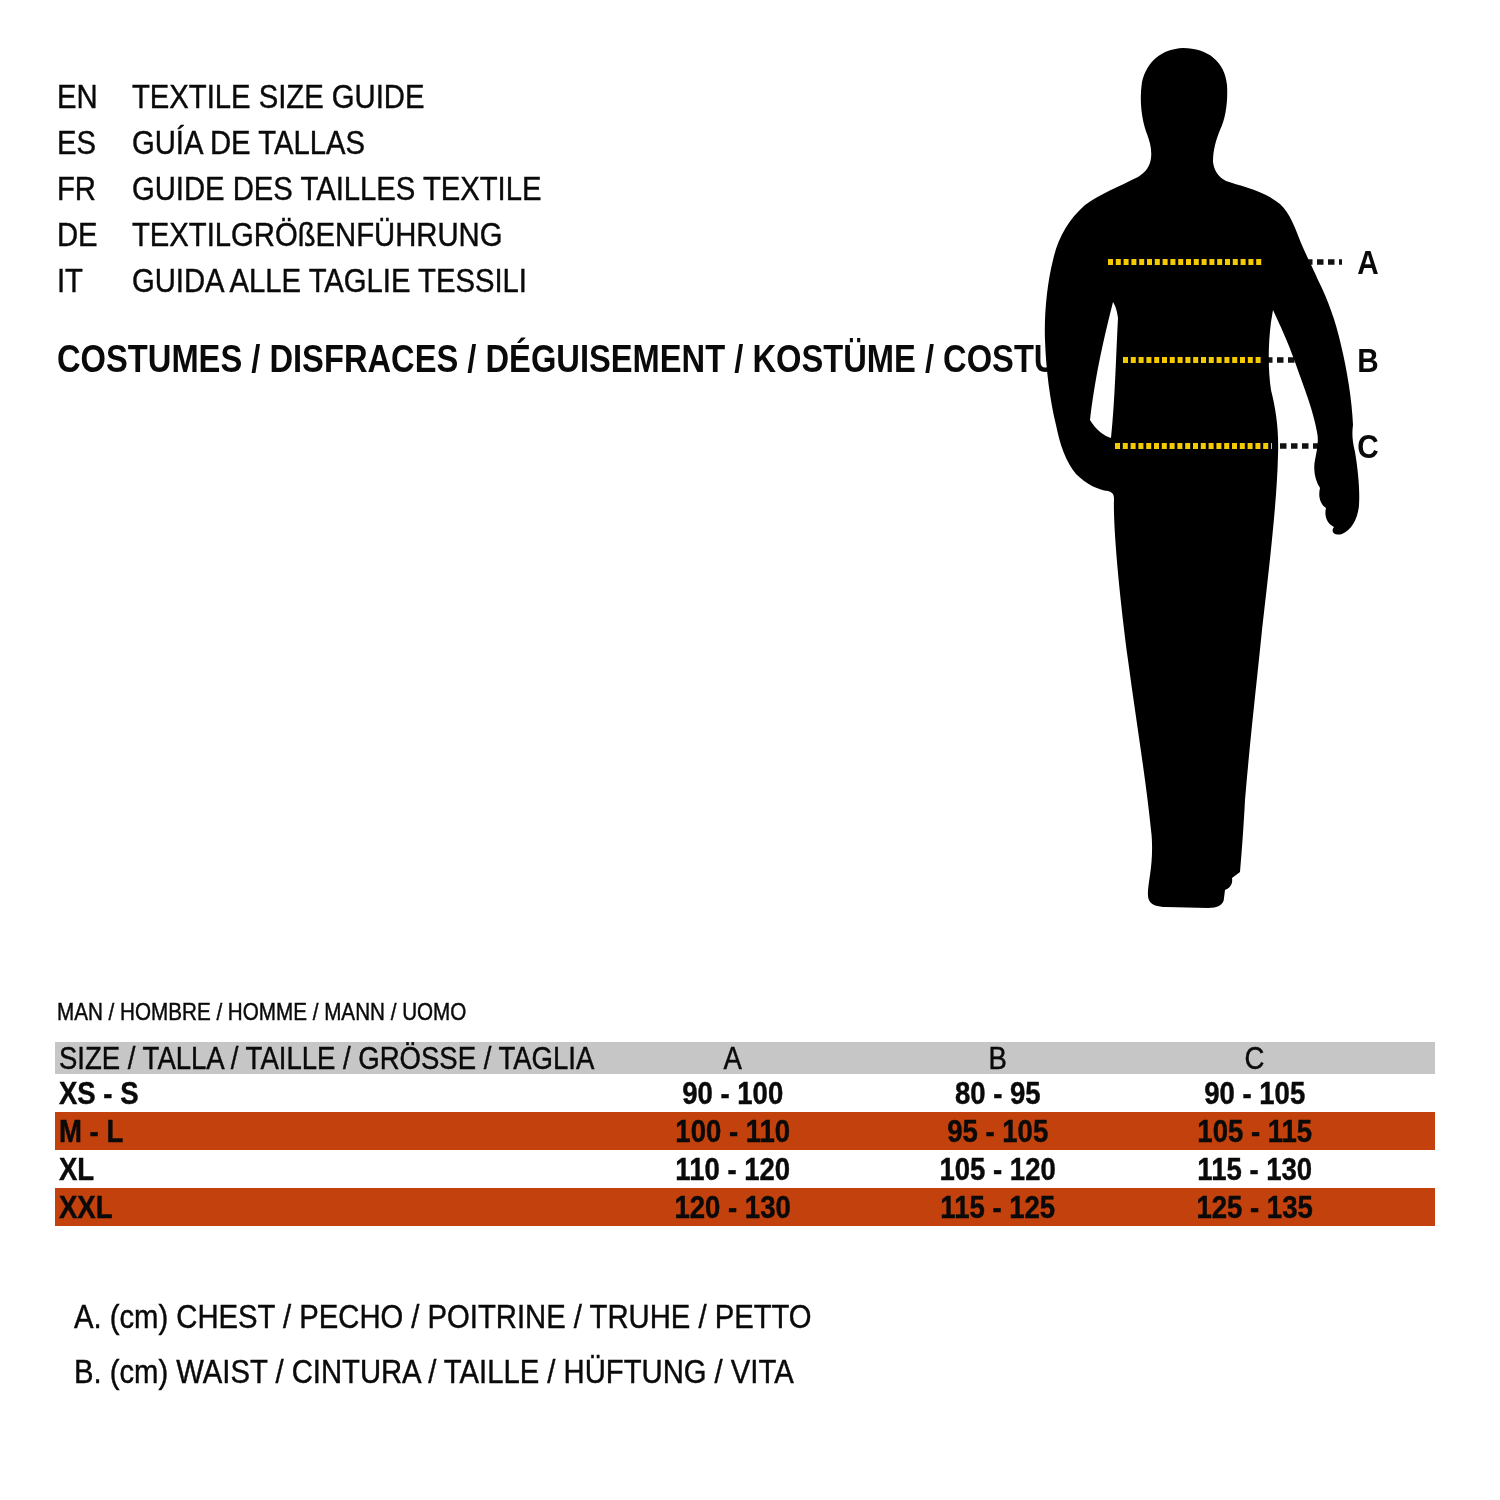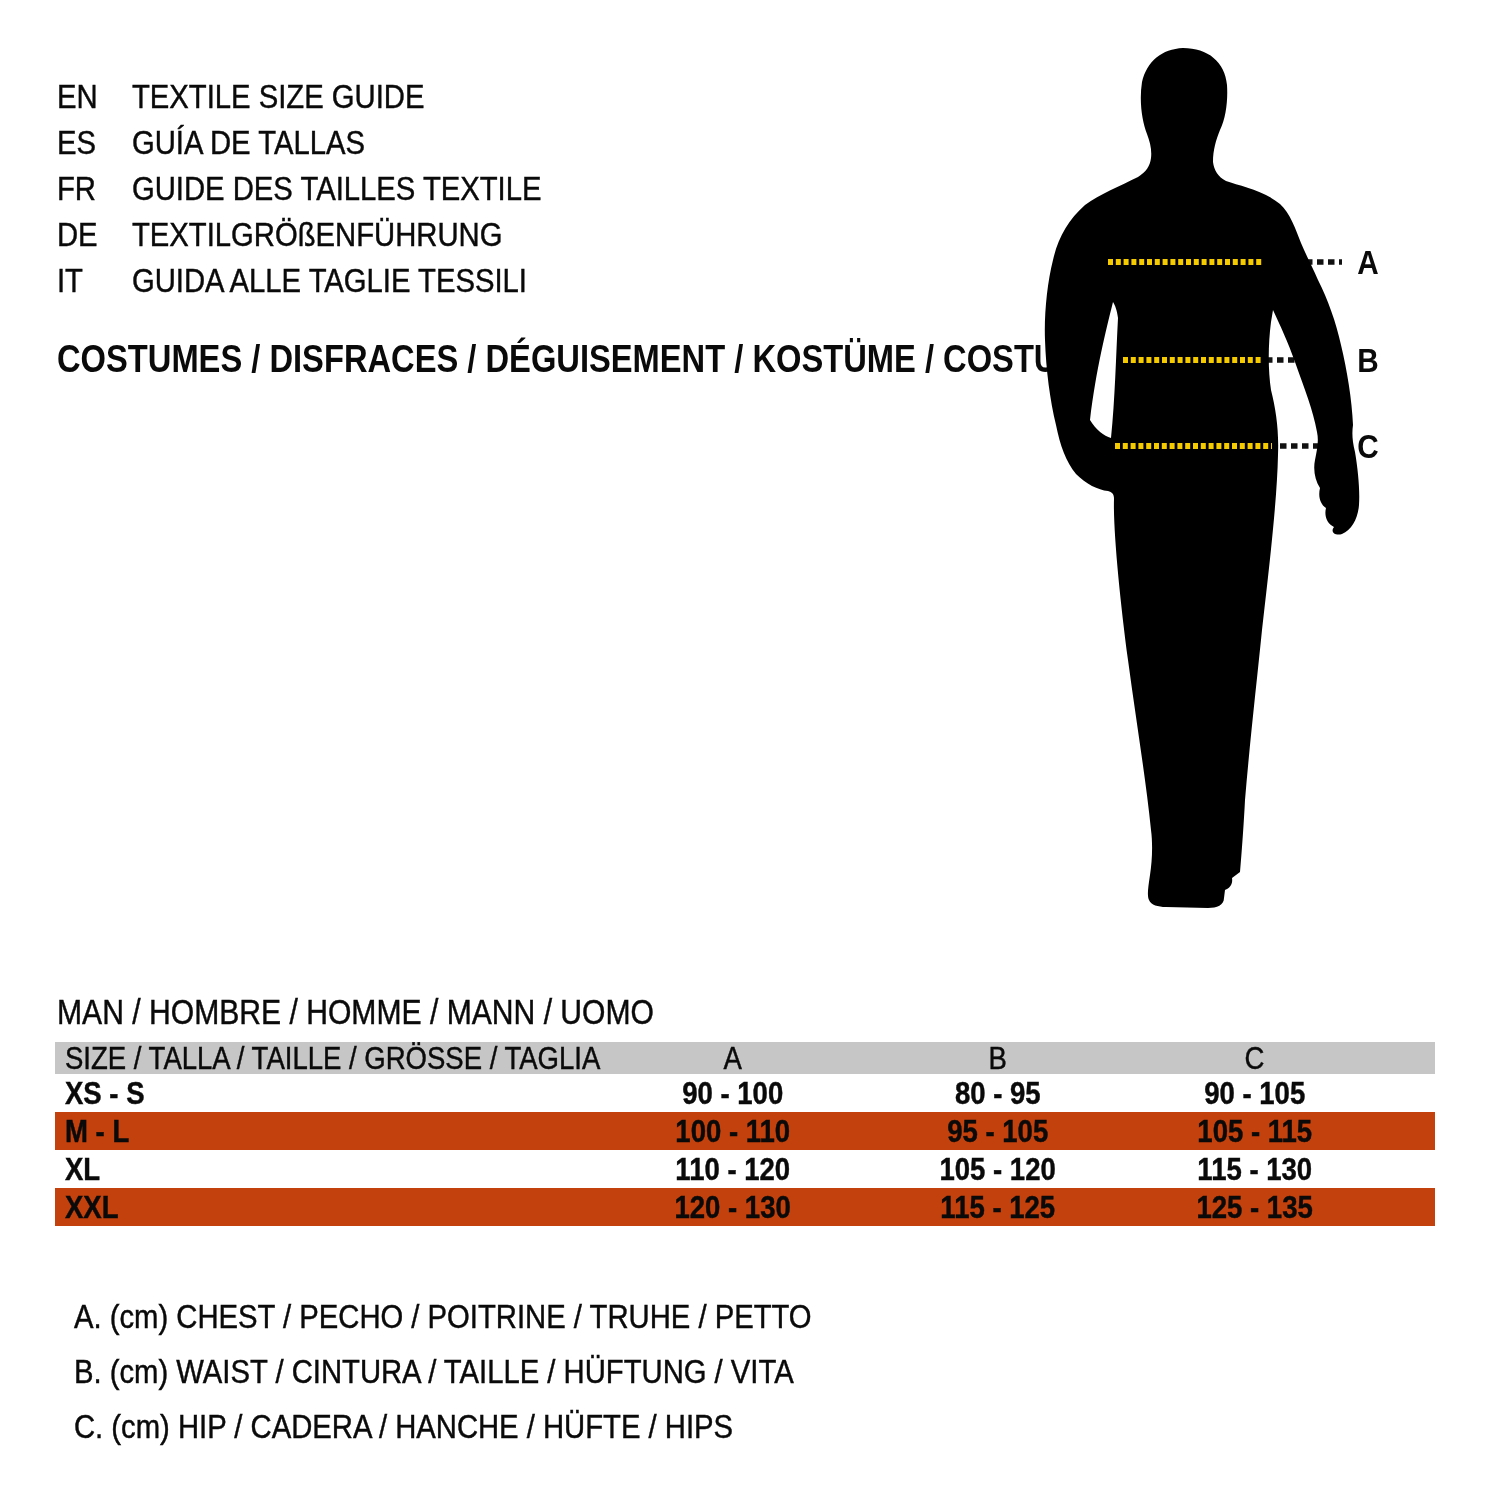--- a/index.html
+++ b/index.html
@@ -21,30 +21,30 @@
   .costumes{position:absolute;left:57px;top:339px;margin:0;font-size:38px;line-height:40px;font-weight:bold;}
 
   
   .figure-svg{position:absolute;left:1040px;top:46px;width:335px;height:872px;}
   .measure-label{position:absolute;left:1345px;width:45px;height:44px;line-height:44px;
     text-align:center;font-size:33px;font-weight:bold;}
   .measure-label span{display:inline-block;transform:scaleX(0.9);transform-origin:center;}
   .ml-a{top:241px;} .ml-b{top:339px;} .ml-c{top:425px;}
 
   
-  .man-title{position:absolute;left:57px;top:994px;font-size:35px;line-height:36px;}
+  .man-title{position:absolute;left:57px;top:994px;font-size:24px;line-height:36px;}
 
   
   .size-table{position:absolute;left:55px;top:1042px;width:1380px;font-size:32px;}
   .tr{display:grid;grid-template-columns:545px 265px 265px 305px;}
   .tr.head{background:#c6c6c6;height:32px;line-height:32px;}
   .tr.row{height:38px;line-height:38px;font-weight:bold;}
   .tr.alt{background:#c2410c;}
   .td{overflow:visible;}
-  .td.size{padding-left:10px;text-align:left;}
+  .td.size{padding-left:4px;text-align:left;}
   .td.num{text-align:center;}
   .td.cpad{padding-right:55px;}
 
   
   .legend{position:absolute;left:74px;top:1289px;}
   .legend-row{height:55px;line-height:55px;font-size:34px;}
 </style>
 </head>
 <body>
 
@@ -177,16 +177,15 @@
       <div class="td size"><span class="cnd mid">XXL</span></div>
       <div class="td num"><span class="cndc mid">120 - 130</span></div>
       <div class="td num"><span class="cndc mid">115 - 125</span></div>
       <div class="td num cpad"><span class="cndc mid">125 - 135</span></div>
     </div>
   </div>
 
   <div class="legend">
     <div class="legend-row"><span class="cnd mid">A. (cm) CHEST / PECHO / POITRINE / TRUHE / PETTO</span></div>
     <div class="legend-row"><span class="cnd mid">B. (cm) WAIST / CINTURA / TAILLE / HÜFTUNG / VITA</span></div>
-    <div class="legend-row"><span class="cnd mid">C. (cm) HIP / CADERA / HANCHE / HÜFTE / HIPS</span></div>
   </div>
 
 </div>
 
 </body></html>

